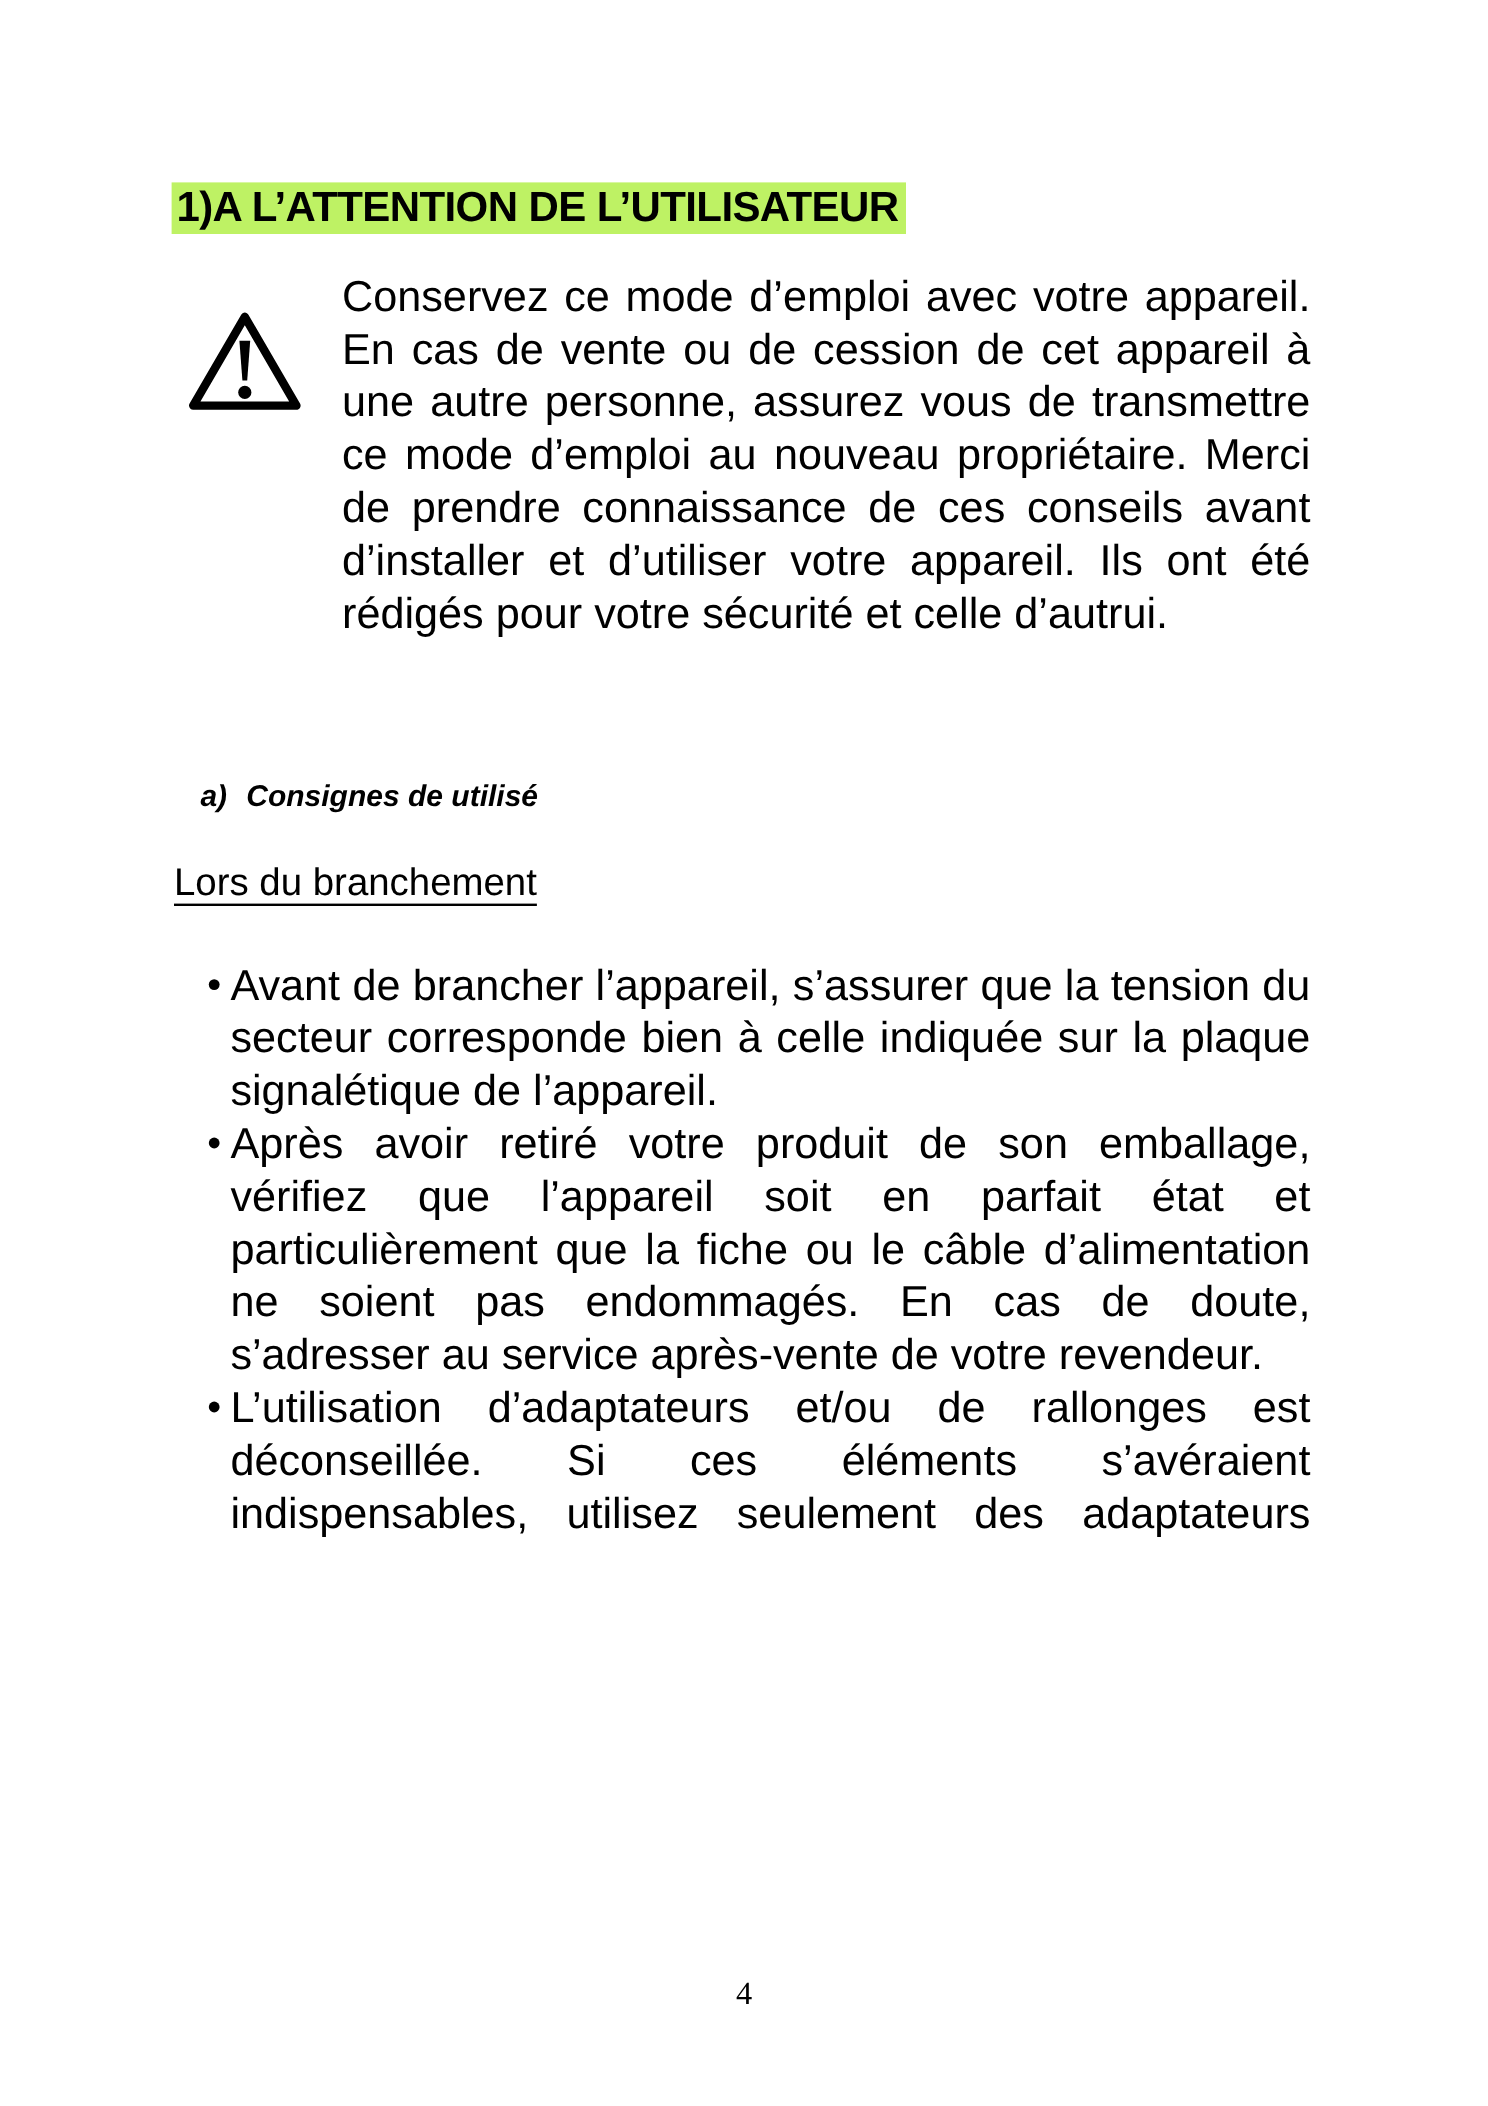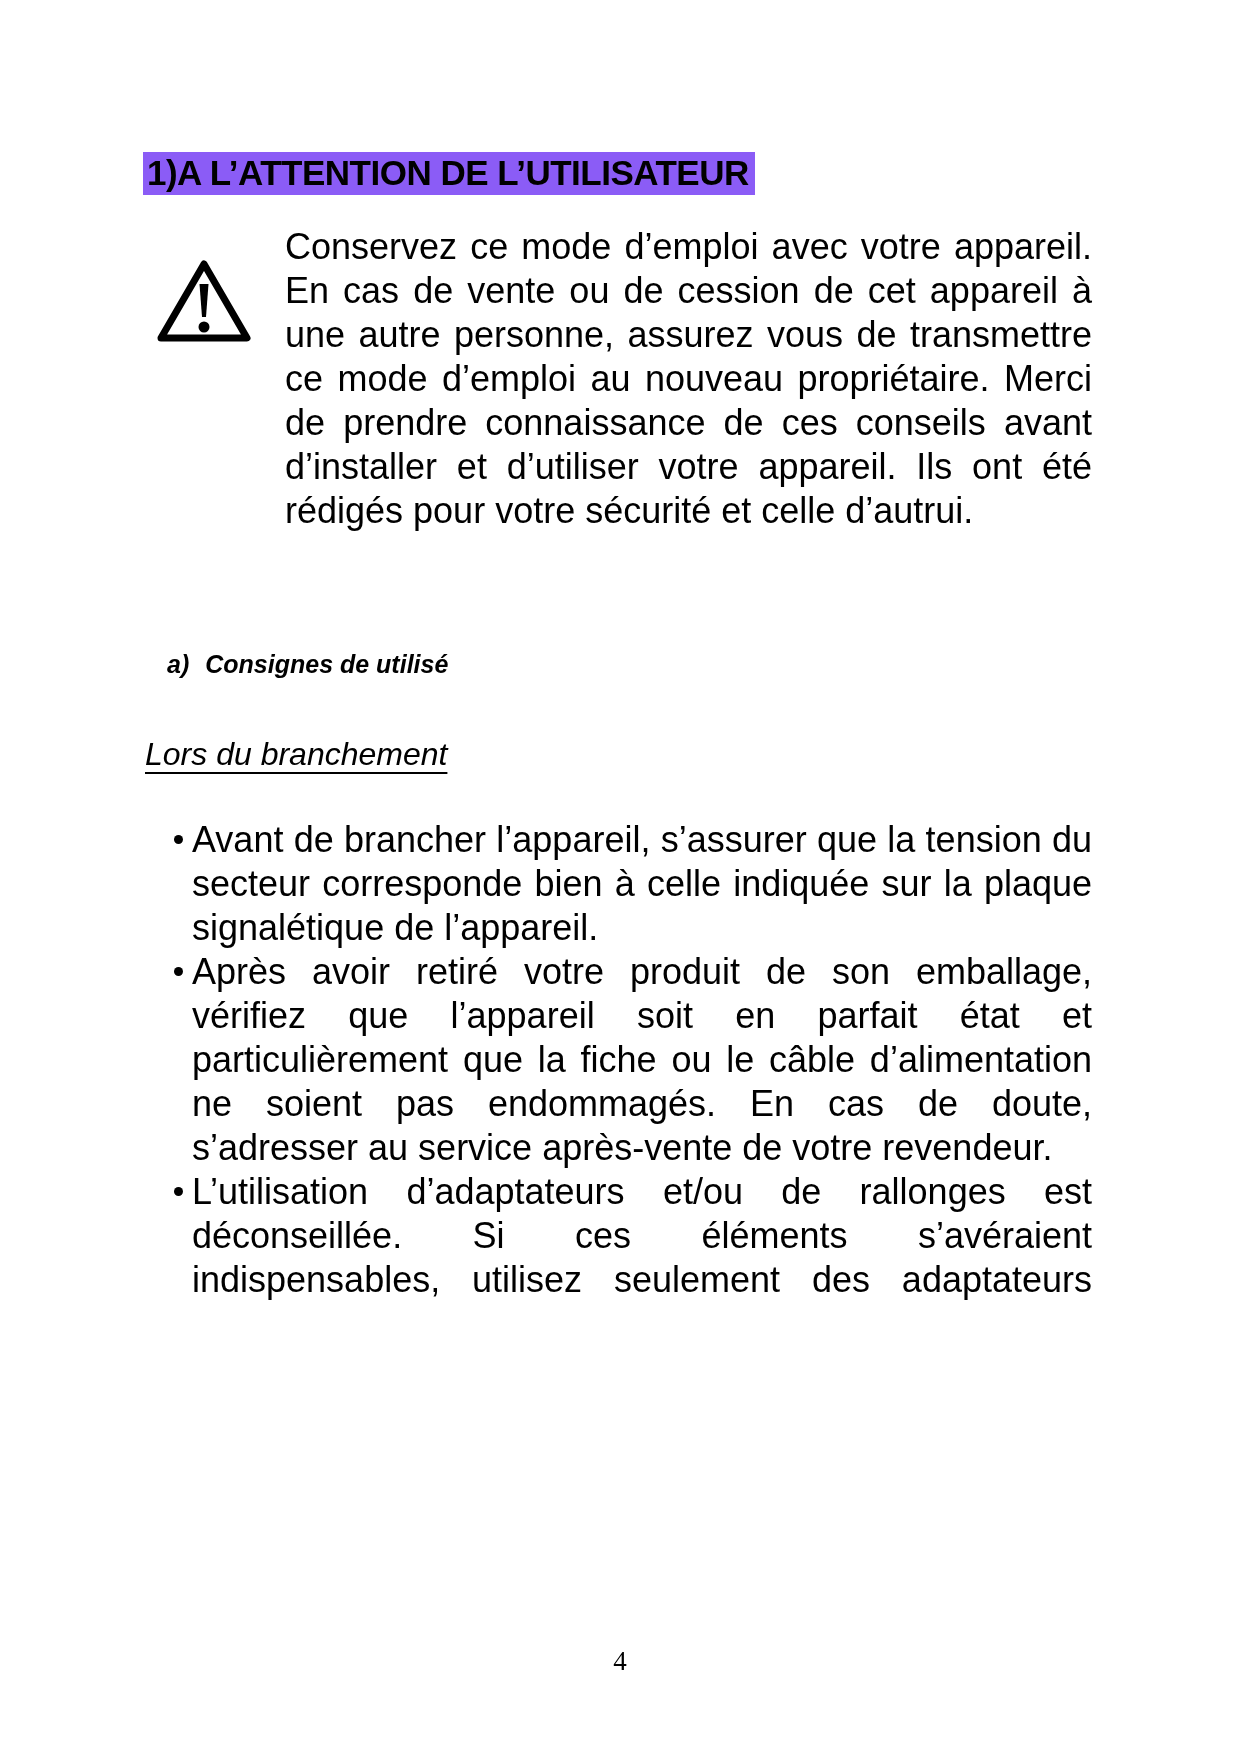--- a/index.html
+++ b/index.html
@@ -19,21 +19,21 @@
   .content {
     position: absolute;
     left: 143px;
     top: 0;
     width: 949px;
     padding-top: 152px;
   }
   .doc-title {
     display: inline-block;
     margin: 0;
-    background: #8b5cf6;
+    background: #bef264;
     font-size: 35px;
     font-weight: 700;
     line-height: 40px;
     padding: 1px 6px 2px 4px;
     letter-spacing: -0.5px;
     white-space: nowrap;
   }
   .intro {
     position: relative;
     margin-top: 30px;
@@ -58,24 +58,23 @@
     font-size: 25px;
     line-height: 30px;
     font-weight: 700;
     font-style: italic;
   }
   .section-a .prefix {
     margin-right: 16px;
   }
   .subsection {
     display: inline-block;
-    margin: 55px 0 0 2px;
+    margin: 36px 0 0 2px;
     font-size: 32px;
     line-height: 40px;
-    font-style: italic;
     text-decoration: underline;
     text-decoration-thickness: 2px;
     text-underline-offset: 7px;
   }
   ul.bullets {
     margin: 44px 0 0 0;
     padding: 0;
     list-style: none;
     font-size: 36px;
     line-height: 44px;

